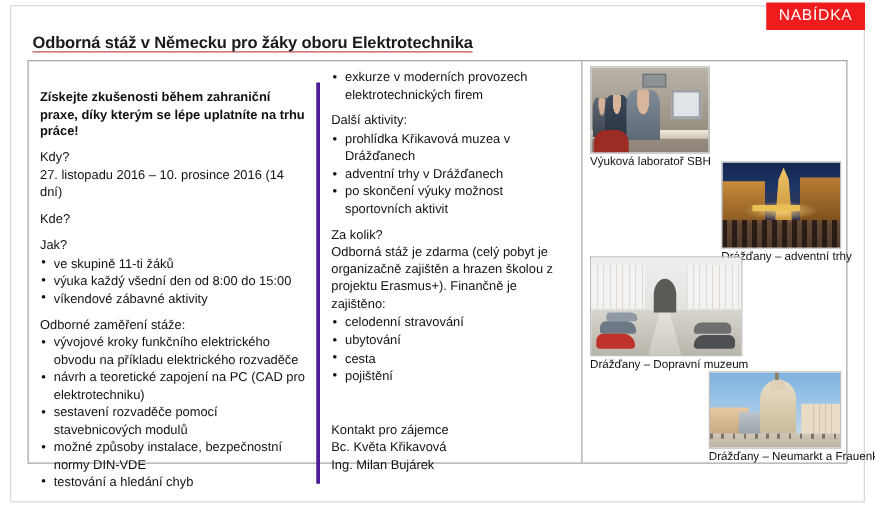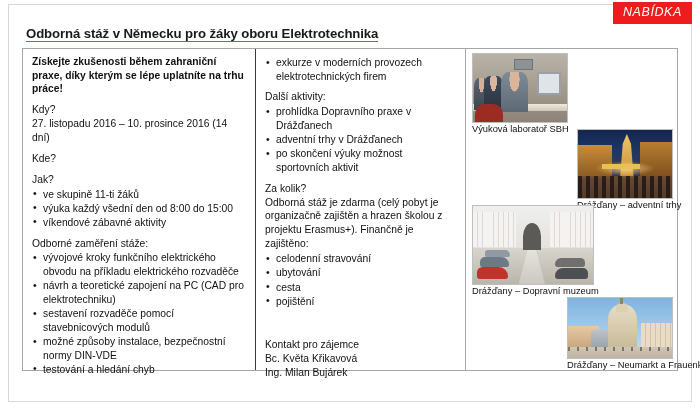--- a/index.html
+++ b/index.html
@@ -26,21 +26,20 @@
   #badge {
     position: absolute;
     right: 8px; top: 2px;
     background: #ee1c1c;
     color: #ffffff;
     font-size: 12.5px;
     letter-spacing: 0.6px;
     padding: 4px 10px 5px 10px;
     line-height: 1;
     z-index: 5;
-    font-style: italic;
   }
   
   #title {
     position: absolute;
     left: 26px; top: 26px;
     font-size: 13.2px;
     font-weight: bold;
     color: #1a1a1a;
     letter-spacing: -0.1px;
     padding-bottom: 0;
@@ -50,21 +49,21 @@
   
   #table {
     position: absolute;
     left: 22px; top: 48px;
     width: 656px; height: 323px;
     border: 1px solid #a6a6a6;
     display: flex;
     background: #ffffff;
   }
   .cell { position: relative; height: 100%; padding: 6px 8px 4px 9px; }
-  #col-left   { width: 233px; border-right: 1px solid #4c1d95; }
+  #col-left   { width: 233px; border-right: 3px solid #4c1d95; margin-top: 17px; }
   #col-mid    { width: 210px; border-right: 1px solid #a6a6a6; }
   #col-right  { width: 211px; padding: 0; }
   .lead {
     font-size: 10.3px;
     font-weight: bold;
     color: #111111;
     line-height: 1.33;
     margin-bottom: 7px;
   }
   .head {
@@ -245,21 +244,21 @@
       </ul>
     </div>
 
     <div class="cell" id="col-mid">
       <ul class="bullets">
         <li>exkurze v moderních provozech elektrotechnických firem</li>
       </ul>
 
       <div class="head">Další aktivity:</div>
       <ul class="bullets">
-        <li>prohlídka Dopravního praxe v Drážďanech</li>
+        <li>prohlídka Křikavová muzea v Drážďanech</li>
         <li>adventní trhy v Drážďanech</li>
         <li>po skončení výuky možnost sportovních aktivit</li>
       </ul>
 
       <div class="head">Za kolik?</div>
       <div class="body-line">Odborná stáž je zdarma (celý pobyt je organizačně zajištěn a hrazen školou z projektu Erasmus+). Finančně je zajištěno:</div>
       <ul class="bullets">
         <li>celodenní stravování</li>
         <li>ubytování</li>
         <li>cesta</li>

